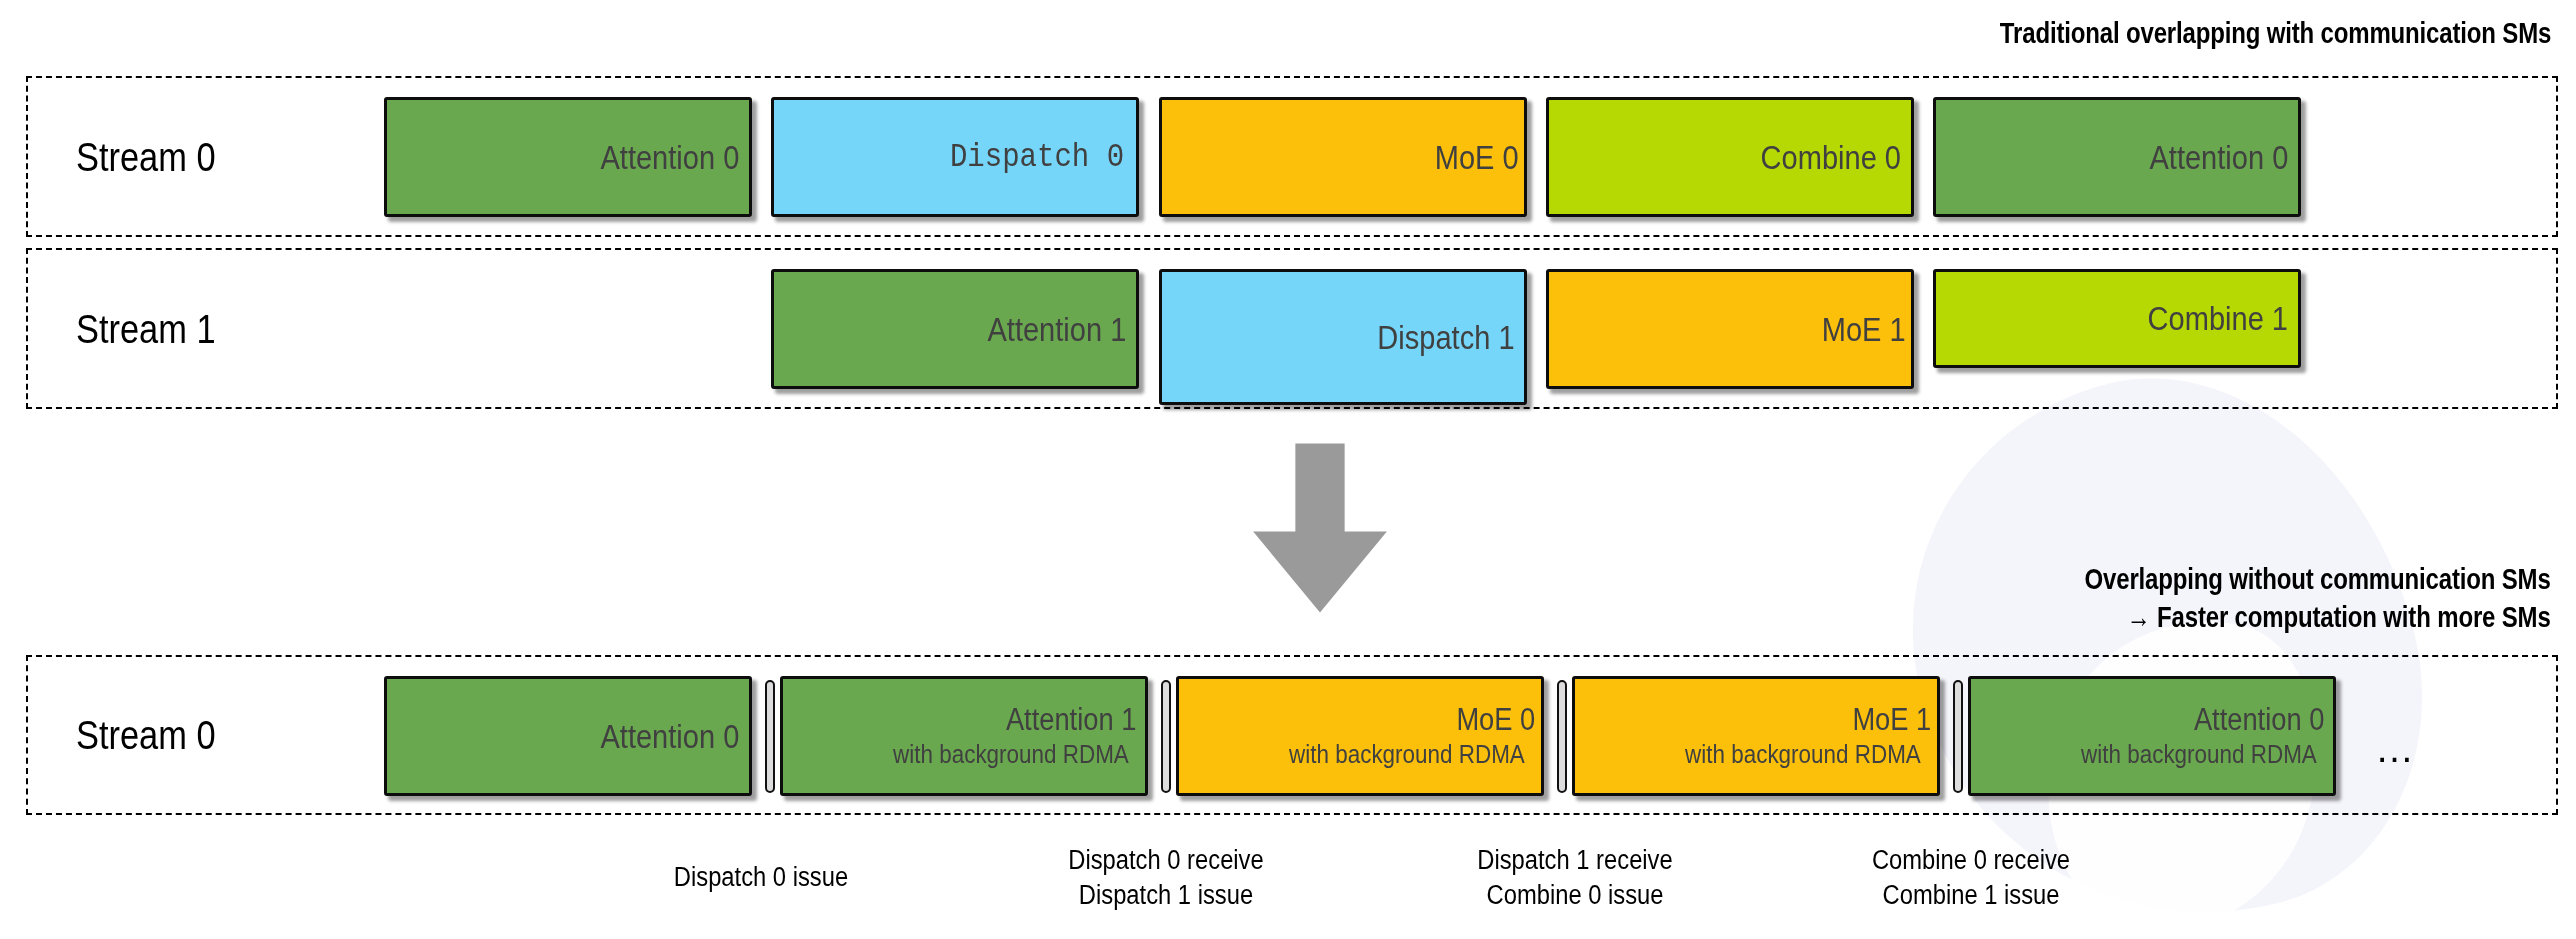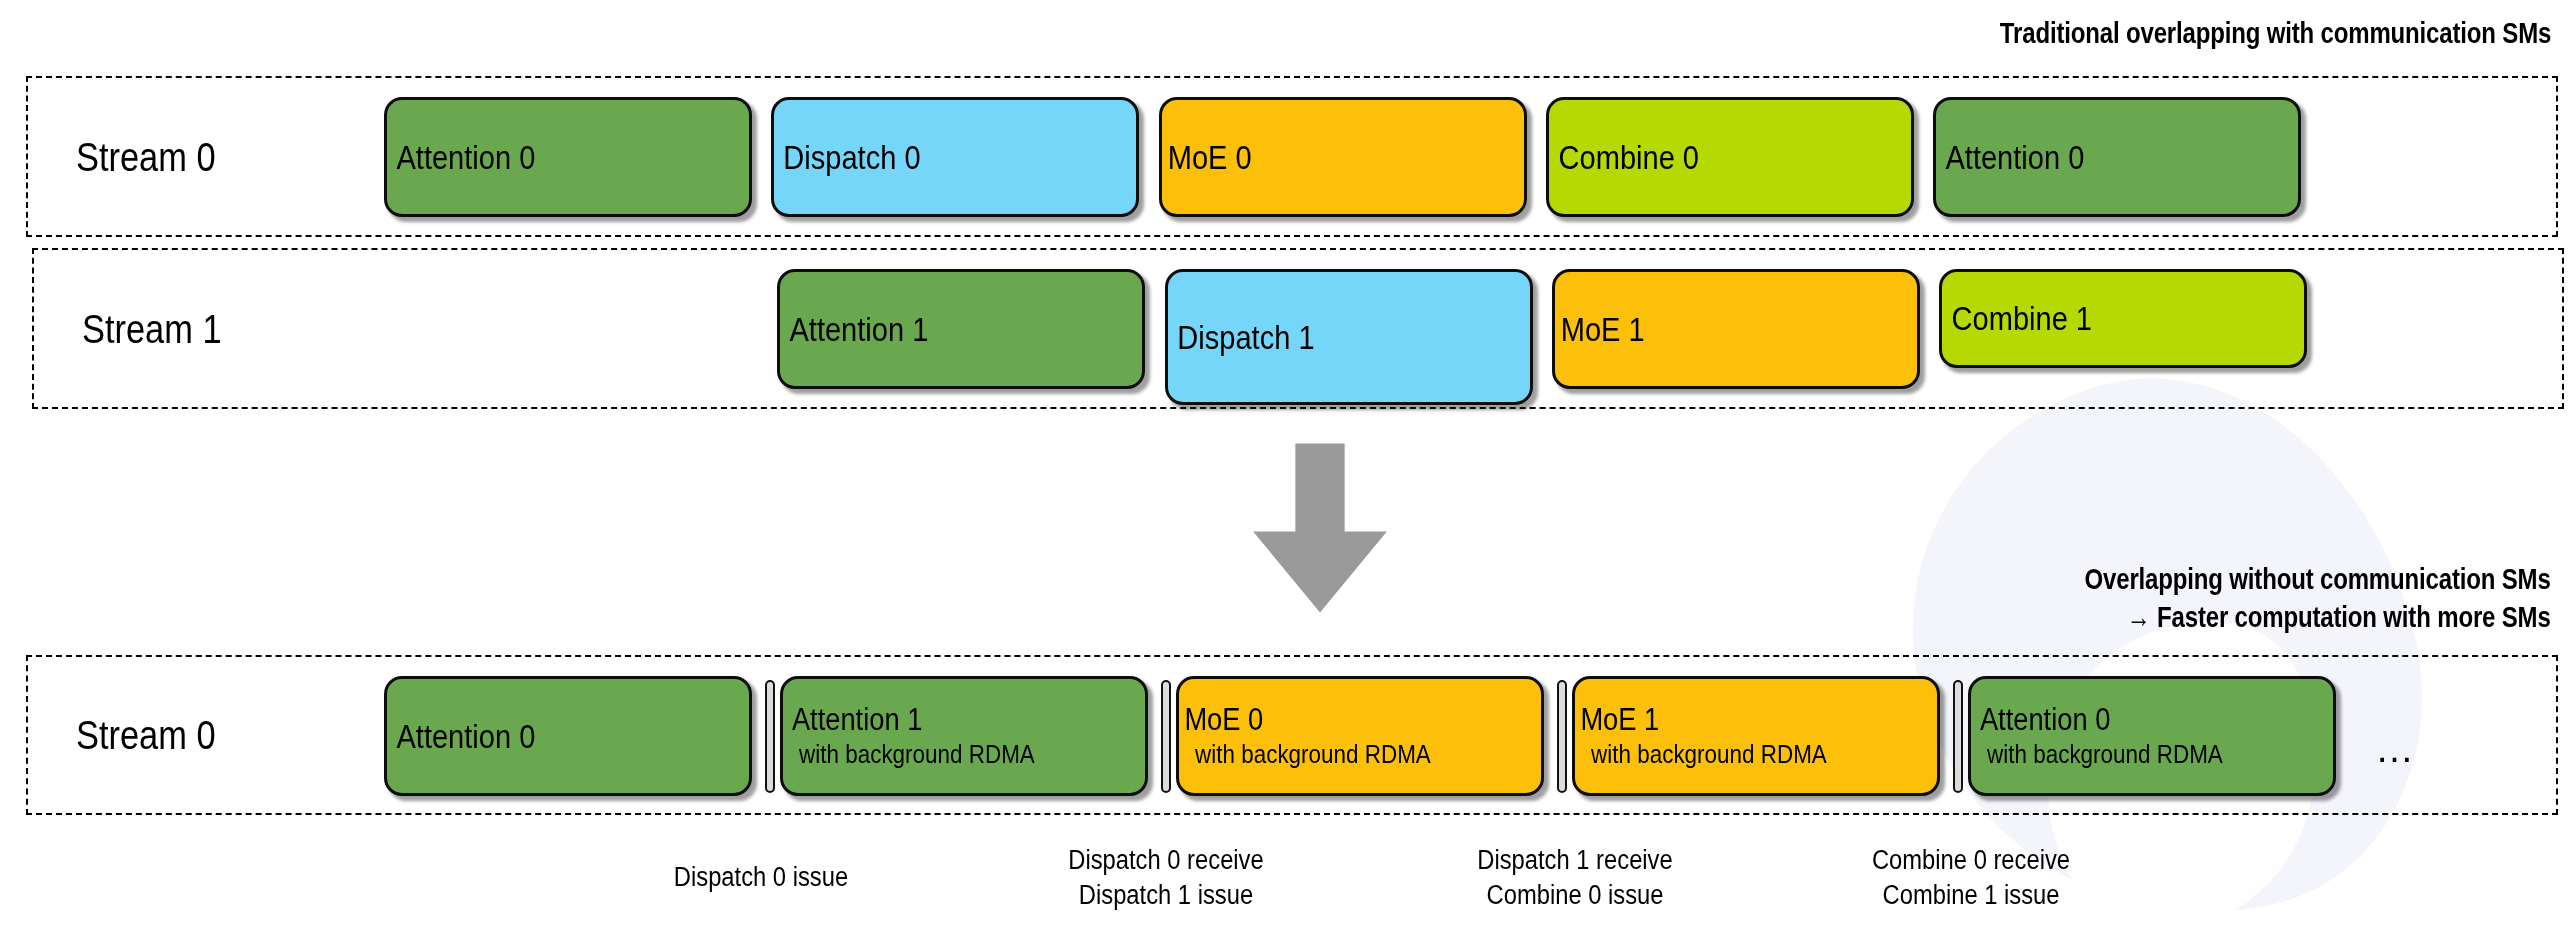--- a/index.html
+++ b/index.html
@@ -70,21 +70,21 @@
   }
 
   
   .lane {
     position: absolute;
     border: 2.6px dashed #000000;
     background: transparent;
     box-sizing: border-box;
   }
   #lane-stream0-top   { left: 26px; top: 76px;  width: 2532px; height: 161px; }
-  #lane-stream1       { left: 32px; top: 248px; width: 2532px; height: 161px; }
+  #lane-stream1       { left: 26px; top: 248px; width: 2532px; height: 161px; }
   #lane-stream0-bottom{ left: 26px; top: 655px; width: 2532px; height: 160px; }
 
   .lane-label {
     position: absolute;
     left: 48px;
     top: 50%;
     transform: translateY(-50%) scaleX(0.86);
     transform-origin: 0 50%;
     font-size: 40px;
     color: #000000;
@@ -95,27 +95,27 @@
   .track {
     position: absolute;
     left: 0; top: 0;
     width: 100%; height: 100%;
   }
 
   .block {
     position: absolute;
     box-sizing: border-box;
     border: 3.5px solid #0d0d0d;
-    border-radius: 18px;
+    border-radius: 3px;
     display: flex;
     flex-direction: column;
-    align-items: flex-start;
+    align-items: flex-end;
     justify-content: center;
     box-shadow: 4.4px 4.4px 3.5px rgba(0,0,0,0.38);
-    color: #000000;
+    color: #404040;
     text-align: center;
     overflow: hidden;
   }
   .block .b-title {
     font-size: 33px;
     line-height: 1.08;
     transform: scaleX(0.88);
     white-space: nowrap;
   }
   .block .b-sub {
@@ -175,21 +175,21 @@
   <div class="watermark wm-c"></div>
 
   <div class="caption" id="caption-top">Traditional overlapping with communication SMs</div>
 
   <div class="lane" id="lane-stream0-top">
     <div class="lane-label">Stream 0</div>
     <div class="track" id="track-top-0">
         <div class="block" style="left: 356px; width: 368px; top: 19.4px; height: 120px; background: rgb(106, 168, 79);">
           <div class="b-title">Attention 0</div>
         </div>
-        <div class="block" style="left: 743px; width: 368px; top: 19.4px; height: 120px; background: rgb(118, 214, 249);">
+        <div class="block" style="left: 743px; width: 368px; top: 19.4px; height: 120px; background: rgb(118, 214, 249); font-family: Liberation Mono, monospace;">
           <div class="b-title">Dispatch 0</div>
         </div>
         <div class="block" style="left: 1131px; width: 368px; top: 19.4px; height: 120px; background: rgb(252, 192, 10);">
           <div class="b-title">MoE 0</div>
         </div>
         <div class="block" style="left: 1518px; width: 368px; top: 19.4px; height: 120px; background: rgb(182, 217, 3);">
           <div class="b-title">Combine 0</div>
         </div>
         <div class="block" style="left: 1905px; width: 368px; top: 19.4px; height: 120px; background: rgb(106, 168, 79);">
           <div class="b-title">Attention 0</div>

